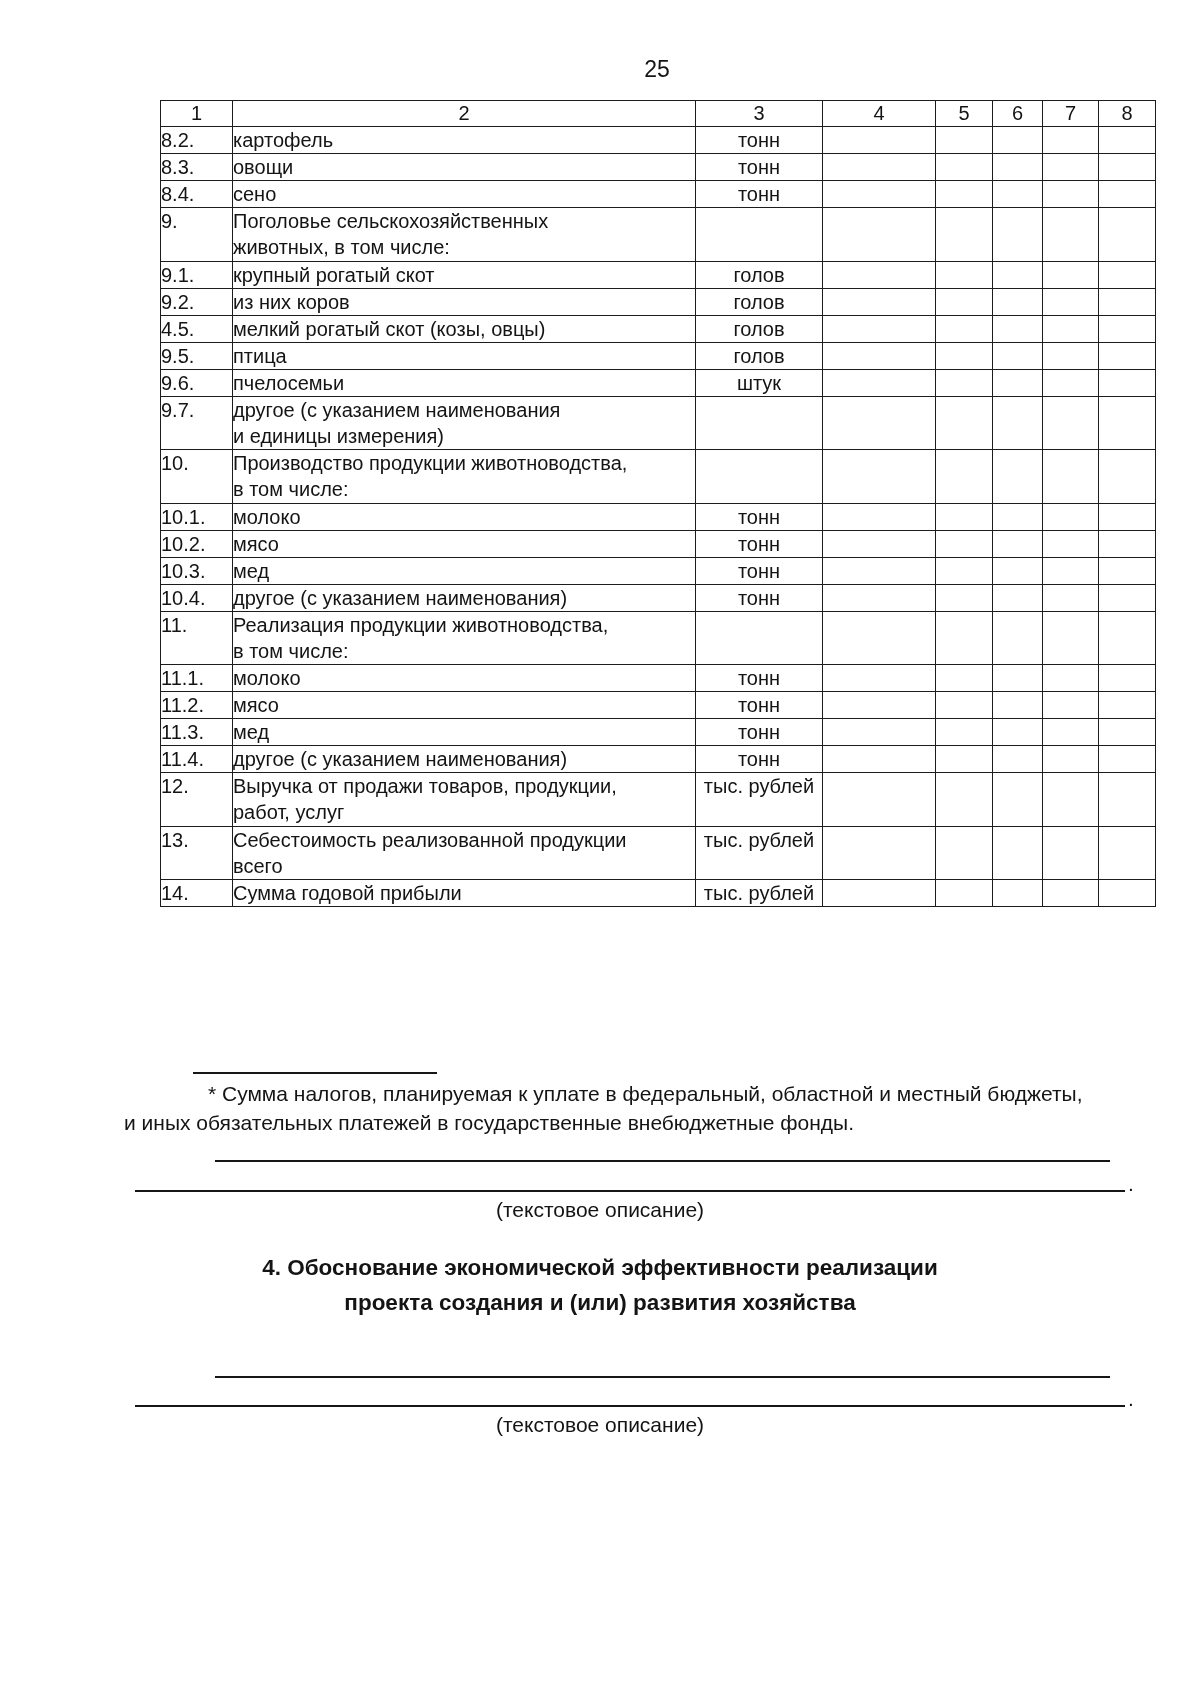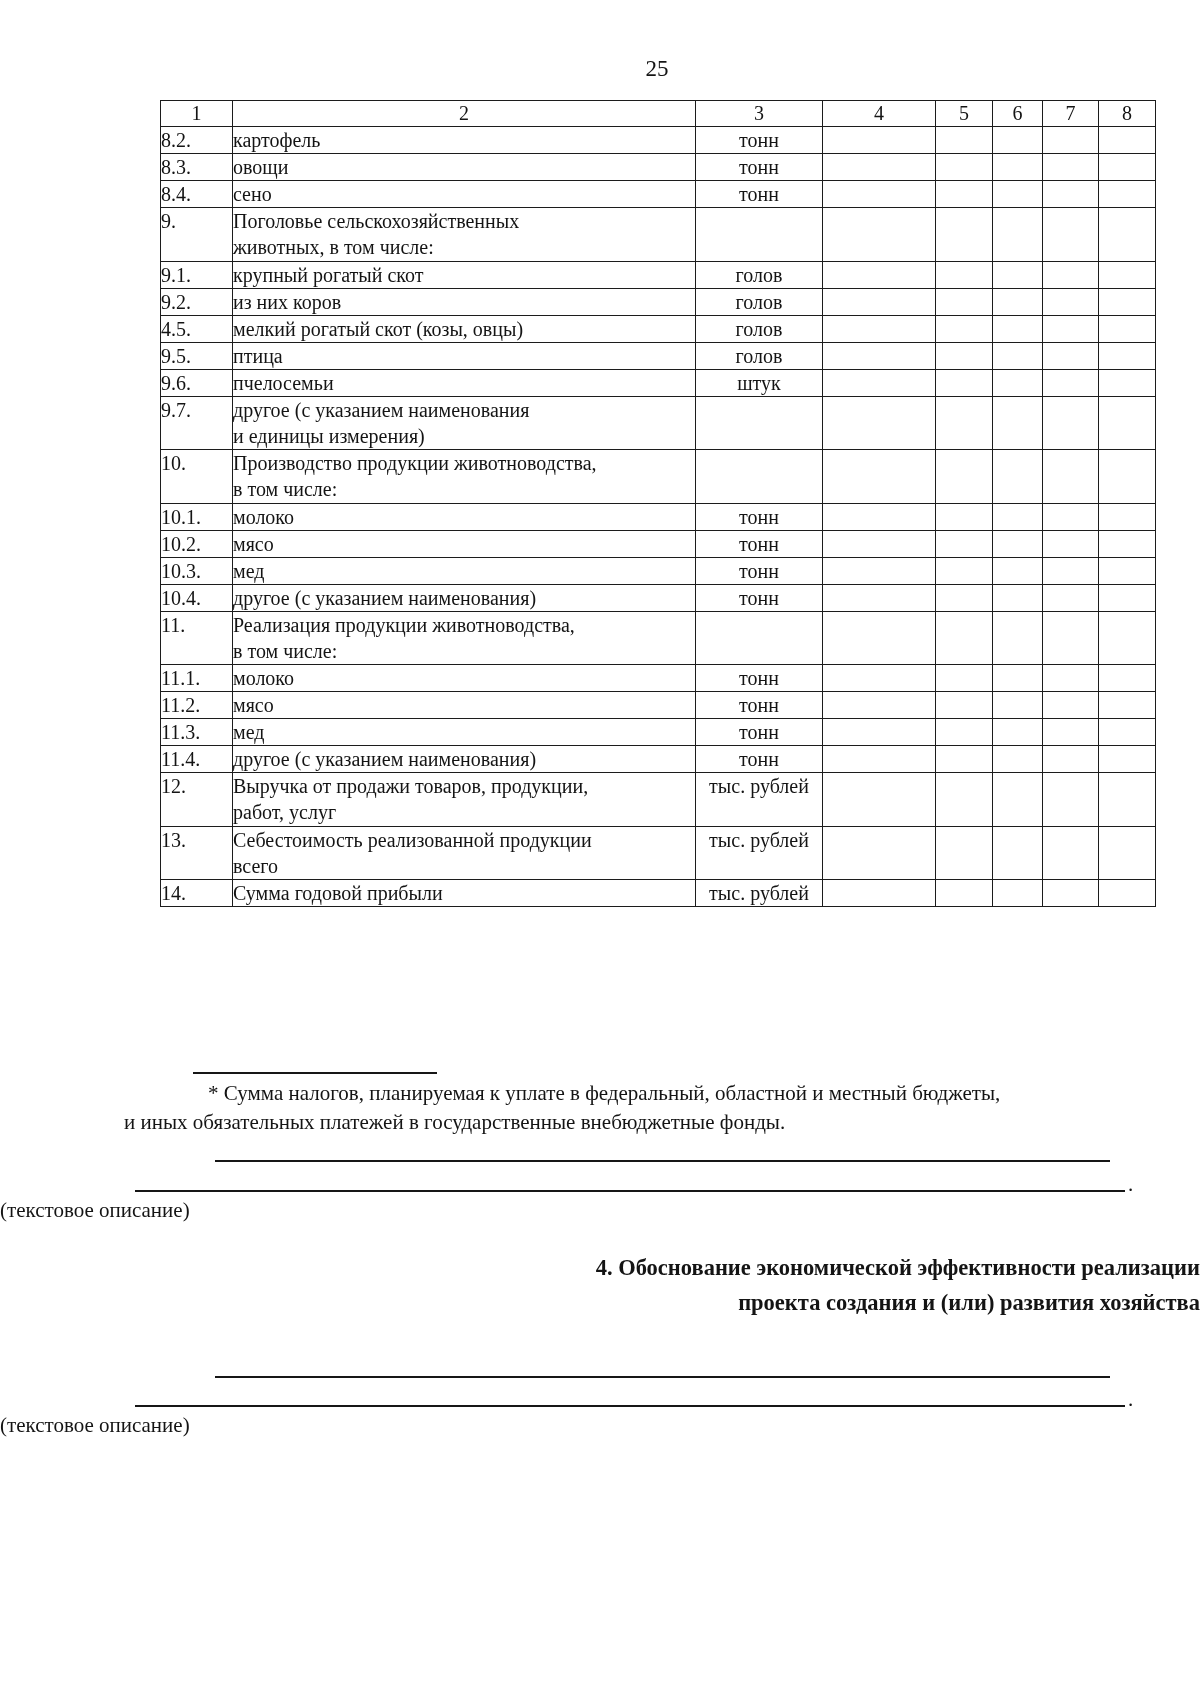--- a/index.html
+++ b/index.html
@@ -1,21 +1,21 @@
 <!DOCTYPE html>
 <html><head>
 <meta charset="utf-8">
 <style>
   html,body{margin:0;padding:0;background:#e8e8e8;}
   .page{
     position:relative;
     width:1200px;height:1697px;
     background:#ffffff;
     margin:0 auto;
-    font-family:Liberation Serif, serif;
+    font-family:Liberation Sans, sans-serif;
     color:#141414;
     overflow:hidden;
   }
   .page-number{
     position:absolute;top:56px;left:657px;
     transform:translateX(-50%);
     font-size:23px;
   }
   table.main{
     position:absolute;top:100px;left:160px;
@@ -50,27 +50,27 @@
     position:absolute;top:1079px;left:124px;width:1012px;
     font-size:21px;line-height:29px;
     text-indent:84px;
     white-space:pre-line;
   }
   .end-period{position:absolute;font-size:21px;}
   .period-1{top:1172px;left:1128px;}
   .period-2{top:1387px;left:1128px;}
   .caption{
     position:absolute;left:0;width:1200px;
-    font-size:21px;
+    text-align:center;font-size:21px;
   }
   .caption-1{top:1198px;}
   .caption-2{top:1413px;}
   .section-heading{
     position:absolute;top:1250px;left:0;width:1200px;
-    text-align:right;
+    text-align:center;
     font-size:22.5px;font-weight:bold;line-height:35px;
     white-space:pre-line;
   }
 </style>
 </head>
 <body>
 
 <div class="page">
 
   <div class="page-number">25</div>

